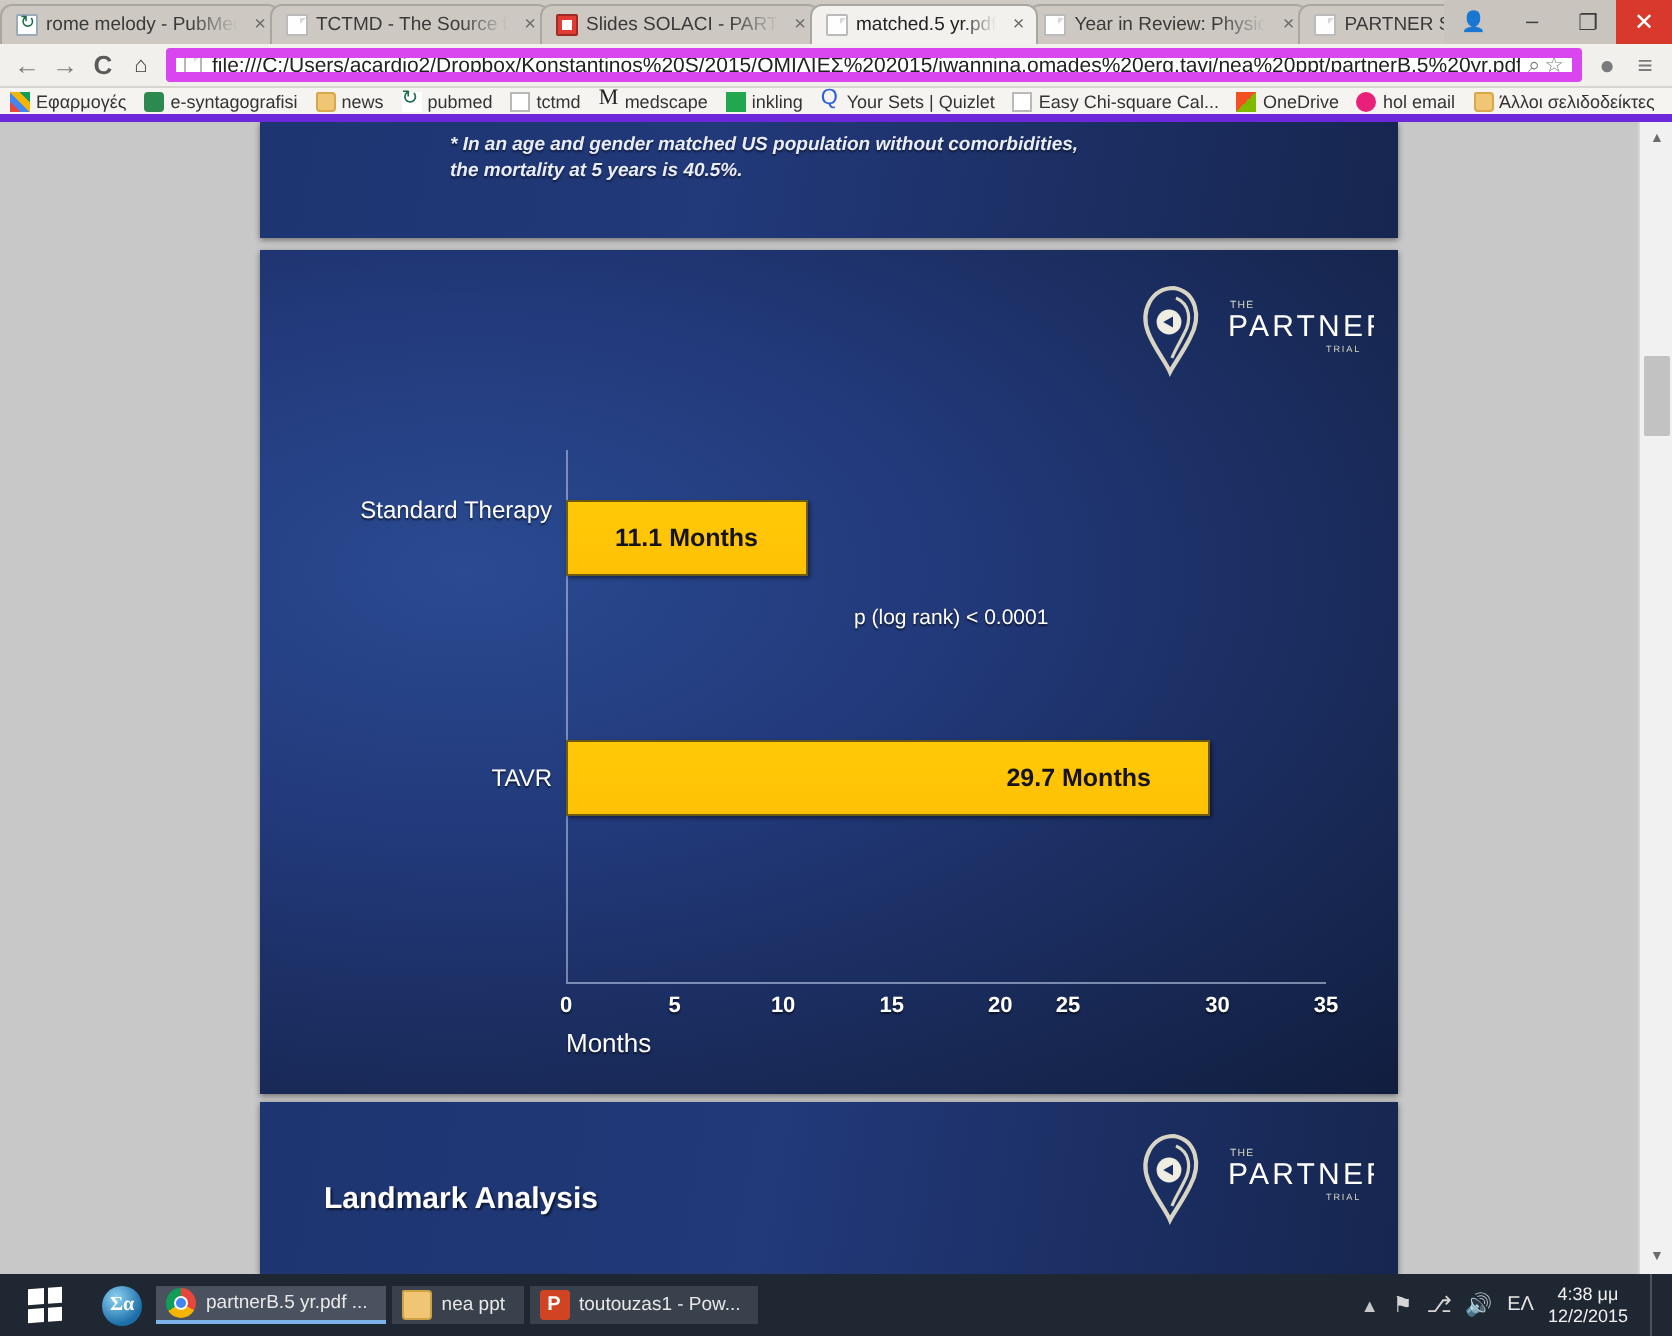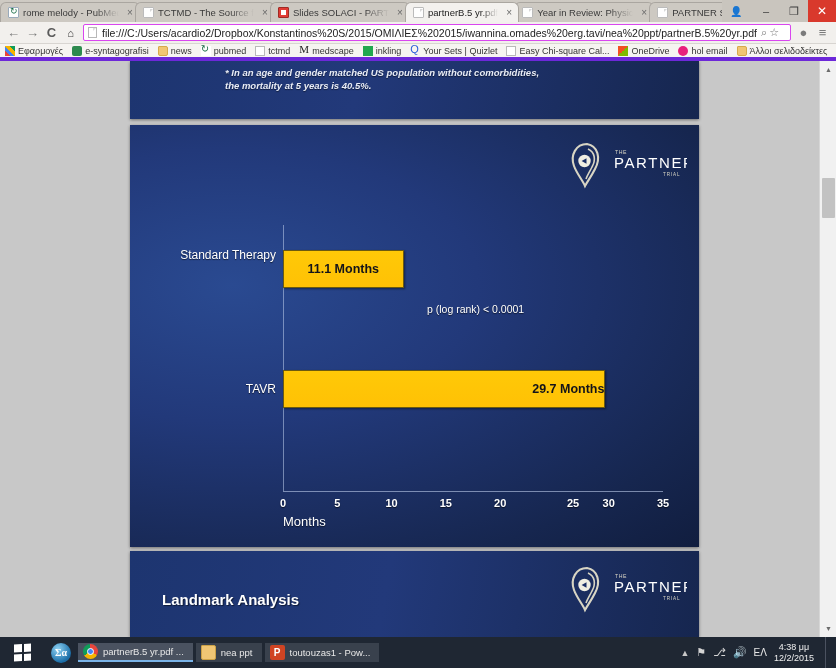--- a/index.html
+++ b/index.html
@@ -108,21 +108,21 @@
     display: flex; align-items: center; justify-content: center;
     font-size: 13px; color: #7b7b7b;
     flex: 0 0 auto;
   }
   .navbtn.reload { font-size: 13px; color: #5a5a5a; font-weight: bold; }
   .navbtn.home { font-size: 11px; color: #3c3c3c; }
   .omnibox {
     flex: 1 1 auto;
     height: 17px;
     background: #ffffff;
-    border: 1px solid #d946ef;
+    border: 5px solid #d946ef;
     border-radius: 2px;
     margin: 0 3px;
     display: flex; align-items: center;
     padding: 0 4px;
     font-size: 10.5px; color: #222;
     overflow: hidden;
     white-space: nowrap;
   }
   .omnibox .docicon {
     width: 9px; height: 11px; min-width: 9px;
@@ -264,21 +264,21 @@
     display: flex; align-items: center;
   }
   .bar .barval {
     font-size: 12.5px; font-weight: bold;
     color: #14141a;
     white-space: nowrap;
   }
   .bar-std { left: 153px; top: 47px; height: 38px; }
   .bar-std .barval { margin: 0 auto; }
   .bar-tavr { left: 153px; top: 167px; height: 38px; }
-  .bar-tavr .barval { margin-left: auto; margin-right: 0; }
+  .bar-tavr .barval { margin-left: auto; margin-right: 29px; }
 
   .cat-label {
     position: absolute;
     font-size: 12px; color: #ffffff; font-weight: 500;
     text-shadow: 0 1px 1px rgba(0,0,0,.6);
     text-align: right;
   }
   .cat-std  { left: 20px; top: 45px; width: 126px; }
   .cat-tavr { left: 20px; top: 179px; width: 126px; }
 
@@ -386,21 +386,21 @@
   </div>
 
   <div class="tab">
     <span class="favicon solaci"></span>
     <span class="tlabel">Slides SOLACI - PARTNE</span>
     <span class="tclose">×</span>
   </div>
 
   <div class="tab active">
     <span class="favicon page"></span>
-    <span class="tlabel">partnerB.5 yr.pdf</span>
+    <span class="tlabel">matched.5 yr.pdf</span>
     <span class="tclose">×</span>
   </div>
 
   <div class="tab">
     <span class="favicon page"></span>
     <span class="tlabel">Year in Review: Physicia</span>
     <span class="tclose">×</span>
   </div>
 
   <div class="tab">
@@ -531,21 +531,21 @@
       <div class="bar bar-tavr" id="bar1" style="width: 322.457px;">
         <span class="barval">29.7 Months</span>
       </div>
 
       <div id="xticks">
           <div class="tick" style="left: 153px;">0</div>
           <div class="tick" style="left: 207.286px;">5</div>
           <div class="tick" style="left: 261.571px;">10</div>
           <div class="tick" style="left: 315.857px;">15</div>
           <div class="tick" style="left: 370.143px;">20</div>
-          <div class="tick" style="left: 443px;">25</div>
+          <div class="tick" style="left: 404px;">25</div>
           <div class="tick" style="left: 478.714px;">30</div>
           <div class="tick" style="left: 533px;">35</div>
         </div>
 
       <div class="xaxis-title">Months</div>
     </div>
   </div>
 
   <div class="slide s-bottom">
     <div class="slide-bg"></div>

